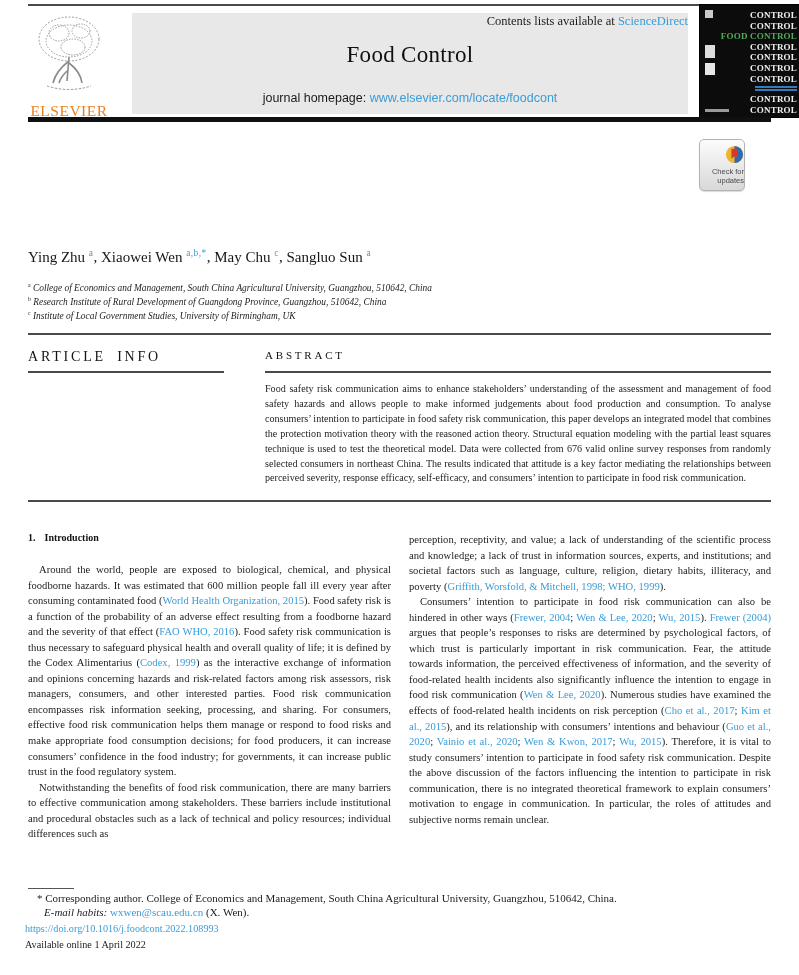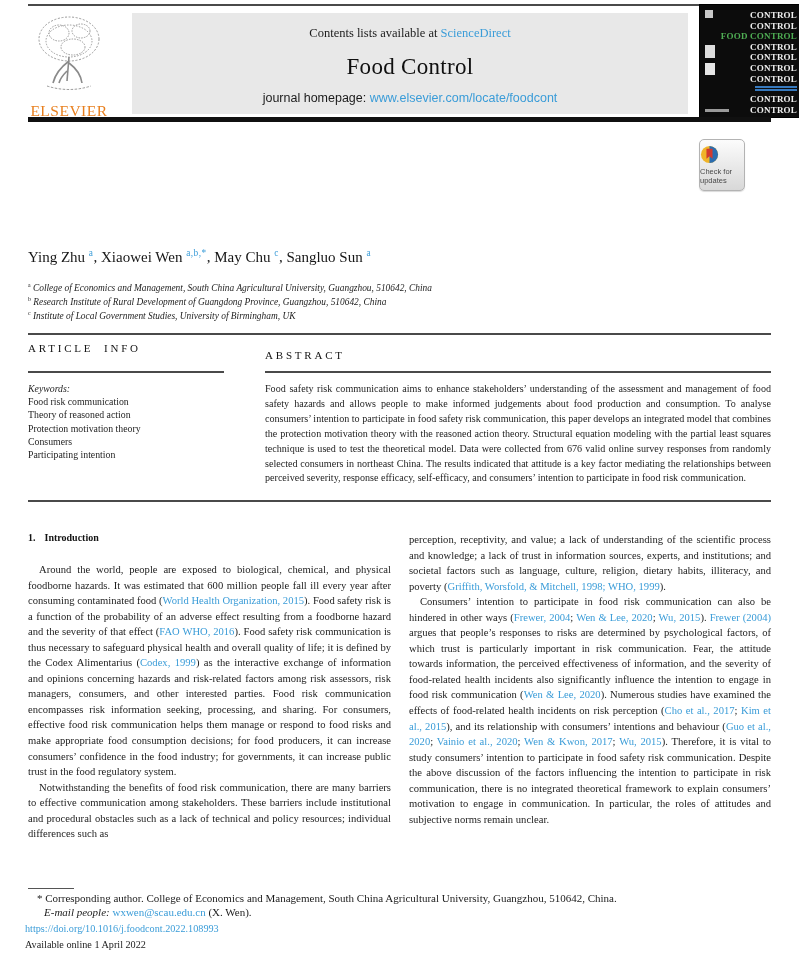--- a/index.html
+++ b/index.html
@@ -10,21 +10,21 @@
   }
   *{margin:0;padding:0;box-sizing:border-box;}
   html,body{background:#fff;}
   body{font-family:"Liberation Serif", serif; color:var(--ink);}
   #page{position:relative;width:799px;height:975px;background:#fff;overflow:hidden;}
 
   .top-rule{position:absolute;left:28px;top:4px;width:743px;height:2px;background:#4a4a4a;}
 
   
   .banner{position:absolute;left:132px;top:13px;width:556px;height:101px;background:#e8e8e8;text-align:center;}
-  .contents-line{padding-top:13px;font-size:12.5px;color:#1b1b1b;}
+  .contents-line{padding-top:1px;font-size:12.5px;color:#1b1b1b;text-align:right;}
   .journal-title{margin-top:13px;font-size:23px;color:#0f0f0f;letter-spacing:.3px;}
   .homepage-line{position:absolute;bottom:9px;left:0;width:100%;font-family:"Liberation Sans",sans-serif;font-size:12.5px;color:#1b1b1b;}
   .lnk{color:var(--link);}
   a.lnk{text-decoration:none;cursor:pointer;}
 
   
   .logo-block{position:absolute;left:27px;top:13px;width:84px;text-align:center;}
   .wordmark{font-size:15.5px;color:var(--orange);letter-spacing:.5px;margin-top:1px;}
 
   
@@ -35,34 +35,34 @@
   .thumb1{position:absolute;left:5px;top:40px;width:10px;height:13px;background:#ddd;}
   .thumb2{position:absolute;left:5px;top:58px;width:10px;height:12px;background:#e6e6e6;}
   .thumb3{position:absolute;left:5px;bottom:5px;width:24px;height:3px;background:#9a9a9a;}
   .blue-bars{height:10px;padding:1px 0;}
   .blue-bars div{width:42px;height:2px;background:#3779bd;margin:1px 0 0 auto;}
 
   .thick-rule{position:absolute;left:28px;top:117px;width:743px;height:4.5px;background:#101010;}
 
   
   .badge{position:absolute;left:699px;top:139px;width:46px;height:52px;border:1px solid #b3b3b3;border-radius:5px;
-    background:linear-gradient(#fcfcfc,#d8d8d8);text-align:left;padding-top:5px;cursor:pointer;box-shadow:0 1px 1px rgba(0,0,0,.15);}
+    background:linear-gradient(#fcfcfc,#d8d8d8);text-align:right;padding-top:5px;cursor:pointer;box-shadow:0 1px 1px rgba(0,0,0,.15);}
   .badge-line{font-family:"Liberation Sans",sans-serif;font-size:7.5px;line-height:8.5px;color:#4a4a4a;}
 
   
   .title{position:absolute;left:28px;top:159px;width:662px;font-size:19.5px;line-height:30.5px;color:#161616;}
   .authors{position:absolute;left:28px;top:249px;font-size:15px;color:#161616;}
   sup{font-size:62%;line-height:0;}
   .authors sup{letter-spacing:.5px;}
   .affils{position:absolute;left:28px;top:282px;width:700px;font-size:9.4px;line-height:13.8px;}
   .affil .it{font-style:italic;}
   .it{font-style:italic;}
 
   .rule-a{position:absolute;left:28px;top:333px;width:743px;height:2px;background:#4a4a4a;}
-  .info-heading{position:absolute;left:28px;top:342px;font-size:11px;letter-spacing:2.8px;word-spacing:5px;color:#141414;}
+  .info-heading{position:absolute;left:28px;top:349px;font-size:14px;letter-spacing:2.8px;word-spacing:5px;color:#141414;}
   .abs-heading{position:absolute;left:265px;top:349px;font-size:11px;letter-spacing:2.8px;color:#141414;}
   .rule-b{position:absolute;left:28px;top:371px;width:196px;height:1.5px;background:#4a4a4a;}
   .rule-c{position:absolute;left:265px;top:371px;width:506px;height:1.5px;background:#4a4a4a;}
 
   .keywords{position:absolute;left:28px;top:382px;font-size:9.8px;line-height:13.2px;color:#1d1d1d;}
   .kw-label{font-style:italic;}
   .abstract{position:absolute;left:265px;top:382px;width:506px;font-size:10.1px;line-height:14.9px;text-align:justify;color:#1d1d1d;}
   .rule-d{position:absolute;left:28px;top:500px;width:743px;height:2px;background:#4a4a4a;}
 
   
@@ -151,47 +151,39 @@
     <div class="affil"><sup>b</sup><span class="it"> Research Institute of Rural Development of Guangdong Province, Guangzhou, 510642, China</span></div>
     <div class="affil"><sup>c</sup><span class="it"> Institute of Local Government Studies, University of Birmingham, UK</span></div>
   </div>
 
   <div class="rule-a"></div>
   <div class="info-heading">ARTICLE INFO</div>
   <div class="abs-heading">ABSTRACT</div>
   <div class="rule-b"></div>
   <div class="rule-c"></div>
 
-  <div class="keywords">
-    <div class="kw-label">Keywords:</div>
-    <div>Food risk communication</div>
-    <div>Theory of reasoned action</div>
-    <div>Protection motivation theory</div>
-    <div>Consumers</div>
-    <div>Participating intention</div>
-  </div>
 
   <div class="abstract">Food safety risk communication aims to enhance stakeholders’ understanding of the assessment and management of food safety hazards and allows people to make informed judgements about food production and consumption. To analyse consumers’ intention to participate in food safety risk communication, this paper develops an integrated model that combines the protection motivation theory with the reasoned action theory. Structural equation modeling with the partial least squares technique is used to test the theoretical model. Data were collected from 676 valid online survey responses from randomly selected consumers in northeast China. The results indicated that attitude is a key factor mediating the relationships between perceived severity, response efficacy, self-efficacy, and consumers’ intention to participate in food risk communication.</div>
   <div class="rule-d"></div>
 
   <div class="col-left">
     <div class="section-heading"><span class="num">1.</span><span>Introduction</span></div>
     <div class="para indent"><span>Around the world, people are exposed to biological, chemical, and physical foodborne hazards. It was estimated that 600 million people fall ill every year after consuming contaminated food (</span><span class="lnk">World Health Organization, 2015</span><span>). Food safety risk is a function of the probability of an adverse effect resulting from a foodborne hazard and the severity of that effect (</span><span class="lnk">FAO WHO, 2016</span><span>). Food safety risk communication is thus necessary to safeguard physical health and overall quality of life; it is defined by the Codex Alimentarius (</span><span class="lnk">Codex, 1999</span><span>) as the interactive exchange of information and opinions concerning hazards and risk-related factors among risk assessors, risk managers, consumers, and other interested parties. Food risk communication encompasses risk information seeking, processing, and sharing. For consumers, effective food risk communication helps them manage or respond to food risks and make appropriate food consumption decisions; for food producers, it can increase consumers’ confidence in the food industry; for governments, it can increase public trust in the food regulatory system.</span></div>
     <div class="para indent"><span>Notwithstanding the benefits of food risk communication, there are many barriers to effective communication among stakeholders. These barriers include institutional and procedural obstacles such as a lack of technical and policy resources; individual differences such as</span></div>
   </div>
 
   <div class="col-right">
     <div class="para"><span>perception, receptivity, and value; a lack of understanding of the scientific process and knowledge; a lack of trust in information sources, experts, and institutions; and societal factors such as language, culture, religion, dietary habits, illiteracy, and poverty (</span><span class="lnk">Griffith, Worsfold, &amp; Mitchell, 1998; WHO, 1999</span><span>).</span></div>
     <div class="para indent"><span>Consumers’ intention to participate in food risk communication can also be hindered in other ways (</span><span class="lnk">Frewer, 2004</span><span>; </span><span class="lnk">Wen &amp; Lee, 2020</span><span>; </span><span class="lnk">Wu, 2015</span><span>). </span><span class="lnk">Frewer (2004)</span><span> argues that people’s responses to risks are determined by psychological factors, of which trust is particularly important in risk communication. Fear, the attitude towards information, the perceived effectiveness of information, and the severity of food-related health incidents also significantly influence the intention to engage in food risk communication (</span><span class="lnk">Wen &amp; Lee, 2020</span><span>). Numerous studies have examined the effects of food-related health incidents on risk perception (</span><span class="lnk">Cho et al., 2017</span><span>; </span><span class="lnk">Kim et al., 2015</span><span>), and its relationship with consumers’ intentions and behaviour (</span><span class="lnk">Guo et al., 2020</span><span>; </span><span class="lnk">Vainio et al., 2020</span><span>; </span><span class="lnk">Wen &amp; Kwon, 2017</span><span>; </span><span class="lnk">Wu, 2015</span><span>). Therefore, it is vital to study consumers’ intention to participate in food safety risk communication. Despite the above discussion of the factors influencing the intention to participate in risk communication, there is no integrated theoretical framework to explain consumers’ motivation to engage in communication. In particular, the roles of attitudes and subjective norms remain unclear.</span></div>
   </div>
 
   <div class="footnote-rule"></div>
   <div class="footnote">
     <div class="fn1"><span>* Corresponding author. College of Economics and Management, South China Agricultural University, Guangzhou, 510642, China.</span></div>
-    <div class="fn2"><span class="it">E-mail people: </span><span class="lnk">wxwen@scau.edu.cn</span><span> (X. Wen).</span></div>
+    <div class="fn2"><span class="it">E-mail habits: </span><span class="lnk">wxwen@scau.edu.cn</span><span> (X. Wen).</span></div>
   </div>
 
   <div class="footer-meta">
     <div><a class="lnk">https://doi.org/10.1016/j.foodcont.2022.108993</a></div>
     <div>Available online 1 April 2022</div>
   </div>
 
 </div>
 
 </body></html>

